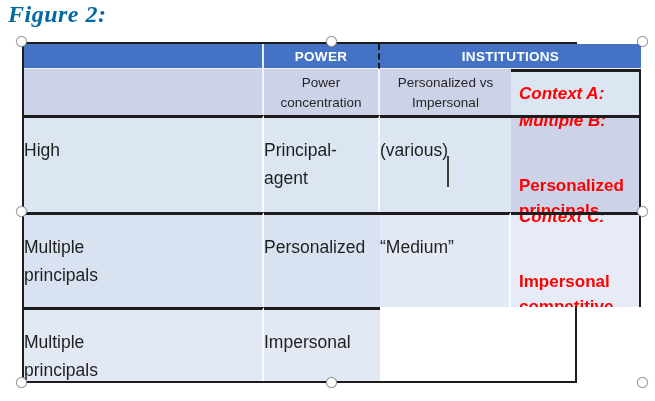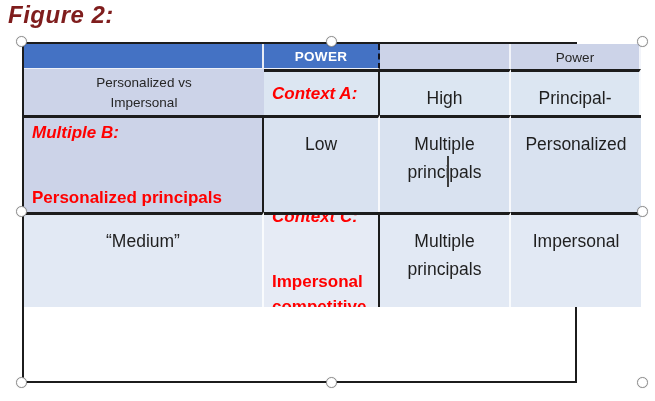--- a/index.html
+++ b/index.html
@@ -4,22 +4,22 @@
 <style>
   :root{
     --header_bg:#4472c4; --header_text:#ffffff; --subheader_bg:#ccd3e8;
     --row_a_bg:#dce6f2; --row_b_bg:#d9e2f0; --row_b_label_bg:#ccd3e8;
     --row_c_bg:#e2e9f4; --row_c_label_bg:#e6ebf5;
     --context_text:#ff0000; --border_black:#1c1c1c; --cell_text:#1f1f1f;
   }
   html,body{margin:0;padding:0;background:#ffffff;}
   .page{position:relative;width:655px;height:401px;background:#ffffff;overflow:hidden;
         font-family:"Liberation Sans",sans-serif;}
-  .figure-title{position:absolute;left:8px;top:1px;font-family:Liberation Sans, sans-serif;
-        font-weight:bold;font-style:italic;font-size:24px;color:#7f1d1d;letter-spacing:.5px;}
+  .figure-title{position:absolute;left:8px;top:1px;font-family:Liberation Serif, serif;
+        font-weight:bold;font-style:italic;font-size:24px;color:#0369a1;letter-spacing:.5px;}
   .table-frame{position:absolute;left:22px;top:42px;width:555px;height:341px;
         border:2px solid var(--border_black);box-sizing:border-box;background:#fff;}
   .grid{display:grid;width:617px;height:337px;
         grid-template-columns:240px 116px 131px 130px;
         grid-template-rows:25px 46px 97px 95px 74px;}
   .cell{box-sizing:border-box;overflow:hidden;white-space:pre-wrap;}
   
   .hdr{background:var(--header_bg);color:var(--header_text);font-weight:bold;
        font-size:13.5px;letter-spacing:.3px;display:flex;align-items:center;
        justify-content:center;border-bottom:1px solid #eef1f8;}
@@ -30,22 +30,22 @@
   .sub{background:var(--subheader_bg);color:#262626;font-size:13.5px;line-height:20px;
        text-align:center;padding-top:4px;}
   .sub-sep{border-right:2px solid #f2f4fa;}
   
   .topline{border-top:3px solid var(--border_black);}
   .ctx{display:flex;flex-direction:column;justify-content:center;align-items:flex-start;
        padding-left:8px;color:var(--context_text);font-weight:bold;font-size:17px;
        line-height:25px;border-right:2.5px solid var(--border_black);gap:40px;}
   .ctx-line1{font-style:italic;white-space:pre-wrap;}
   .ctx-line2{white-space:pre-wrap;}
-  .data{color:var(--cell_text);font-size:17.5px;line-height:28px;text-align:center;
-        padding-top:12px;}
+  .data{color:var(--cell_text);font-size:17.5px;line-height:28px;text-align:left;
+        padding-top:18px;}
   .faint-sep{border-right:2px solid rgba(255,255,255,.8);}
   .bg-a{background:var(--row_a_bg);}
   .bg-b{background:var(--row_b_bg);}
   .bg-b-label{background:var(--row_b_label_bg);}
   .bg-c{background:var(--row_c_bg);}
   .bg-c-label{background:var(--row_c_label_bg);}
   
   .caret{position:absolute;left:447px;top:156px;width:2px;height:31px;background:#3d3d3d;}
   
   .handle{position:absolute;width:9px;height:9px;border-radius:50%;background:#fff;
@@ -56,39 +56,40 @@
 
 <div class="page">
 
   <div class="figure-title">Figure 2:</div>
 
   <div class="table-frame">
     <div class="grid">
 
       <div class="cell hdr hdr-sep"></div>
       <div class="cell hdr hdr-dashed">POWER</div>
+      <div class="cell hdr hdr-inst">INSTITUTIONS</div>
 
       <div class="cell sub sub-sep"></div>
       <div class="cell sub sub-sep">Power
 concentration</div>
       <div class="cell sub">Personalized vs
 Impersonal</div>
 
       <div class="cell ctx topline bg-a">
         <div class="ctx-line1">Context A:</div>
       </div>
       <div class="cell data topline bg-a faint-sep">High</div>
       <div class="cell data topline bg-a faint-sep">Principal-
 agent</div>
+      <div class="cell data topline bg-a">(various)</div>
 
       <div class="cell ctx topline bg-b-label">
         <div class="ctx-line1">Multiple B:</div>
         <div class="ctx-line2">Personalized principals</div>
       </div>
-      <div class="cell data topline bg-b faint-sep">Low</div>
       <div class="cell data topline bg-b faint-sep">Multiple
 principals</div>
       <div class="cell data topline bg-b">Personalized</div>
 
       <div class="cell data topline bg-c faint-sep">“Medium”</div>
       <div class="cell ctx topline bg-c-label">
         <div class="ctx-line1">Context C:</div>
         <div class="ctx-line2">Impersonal competitive</div>
       </div>
       <div class="cell data topline bg-c faint-sep">Multiple

